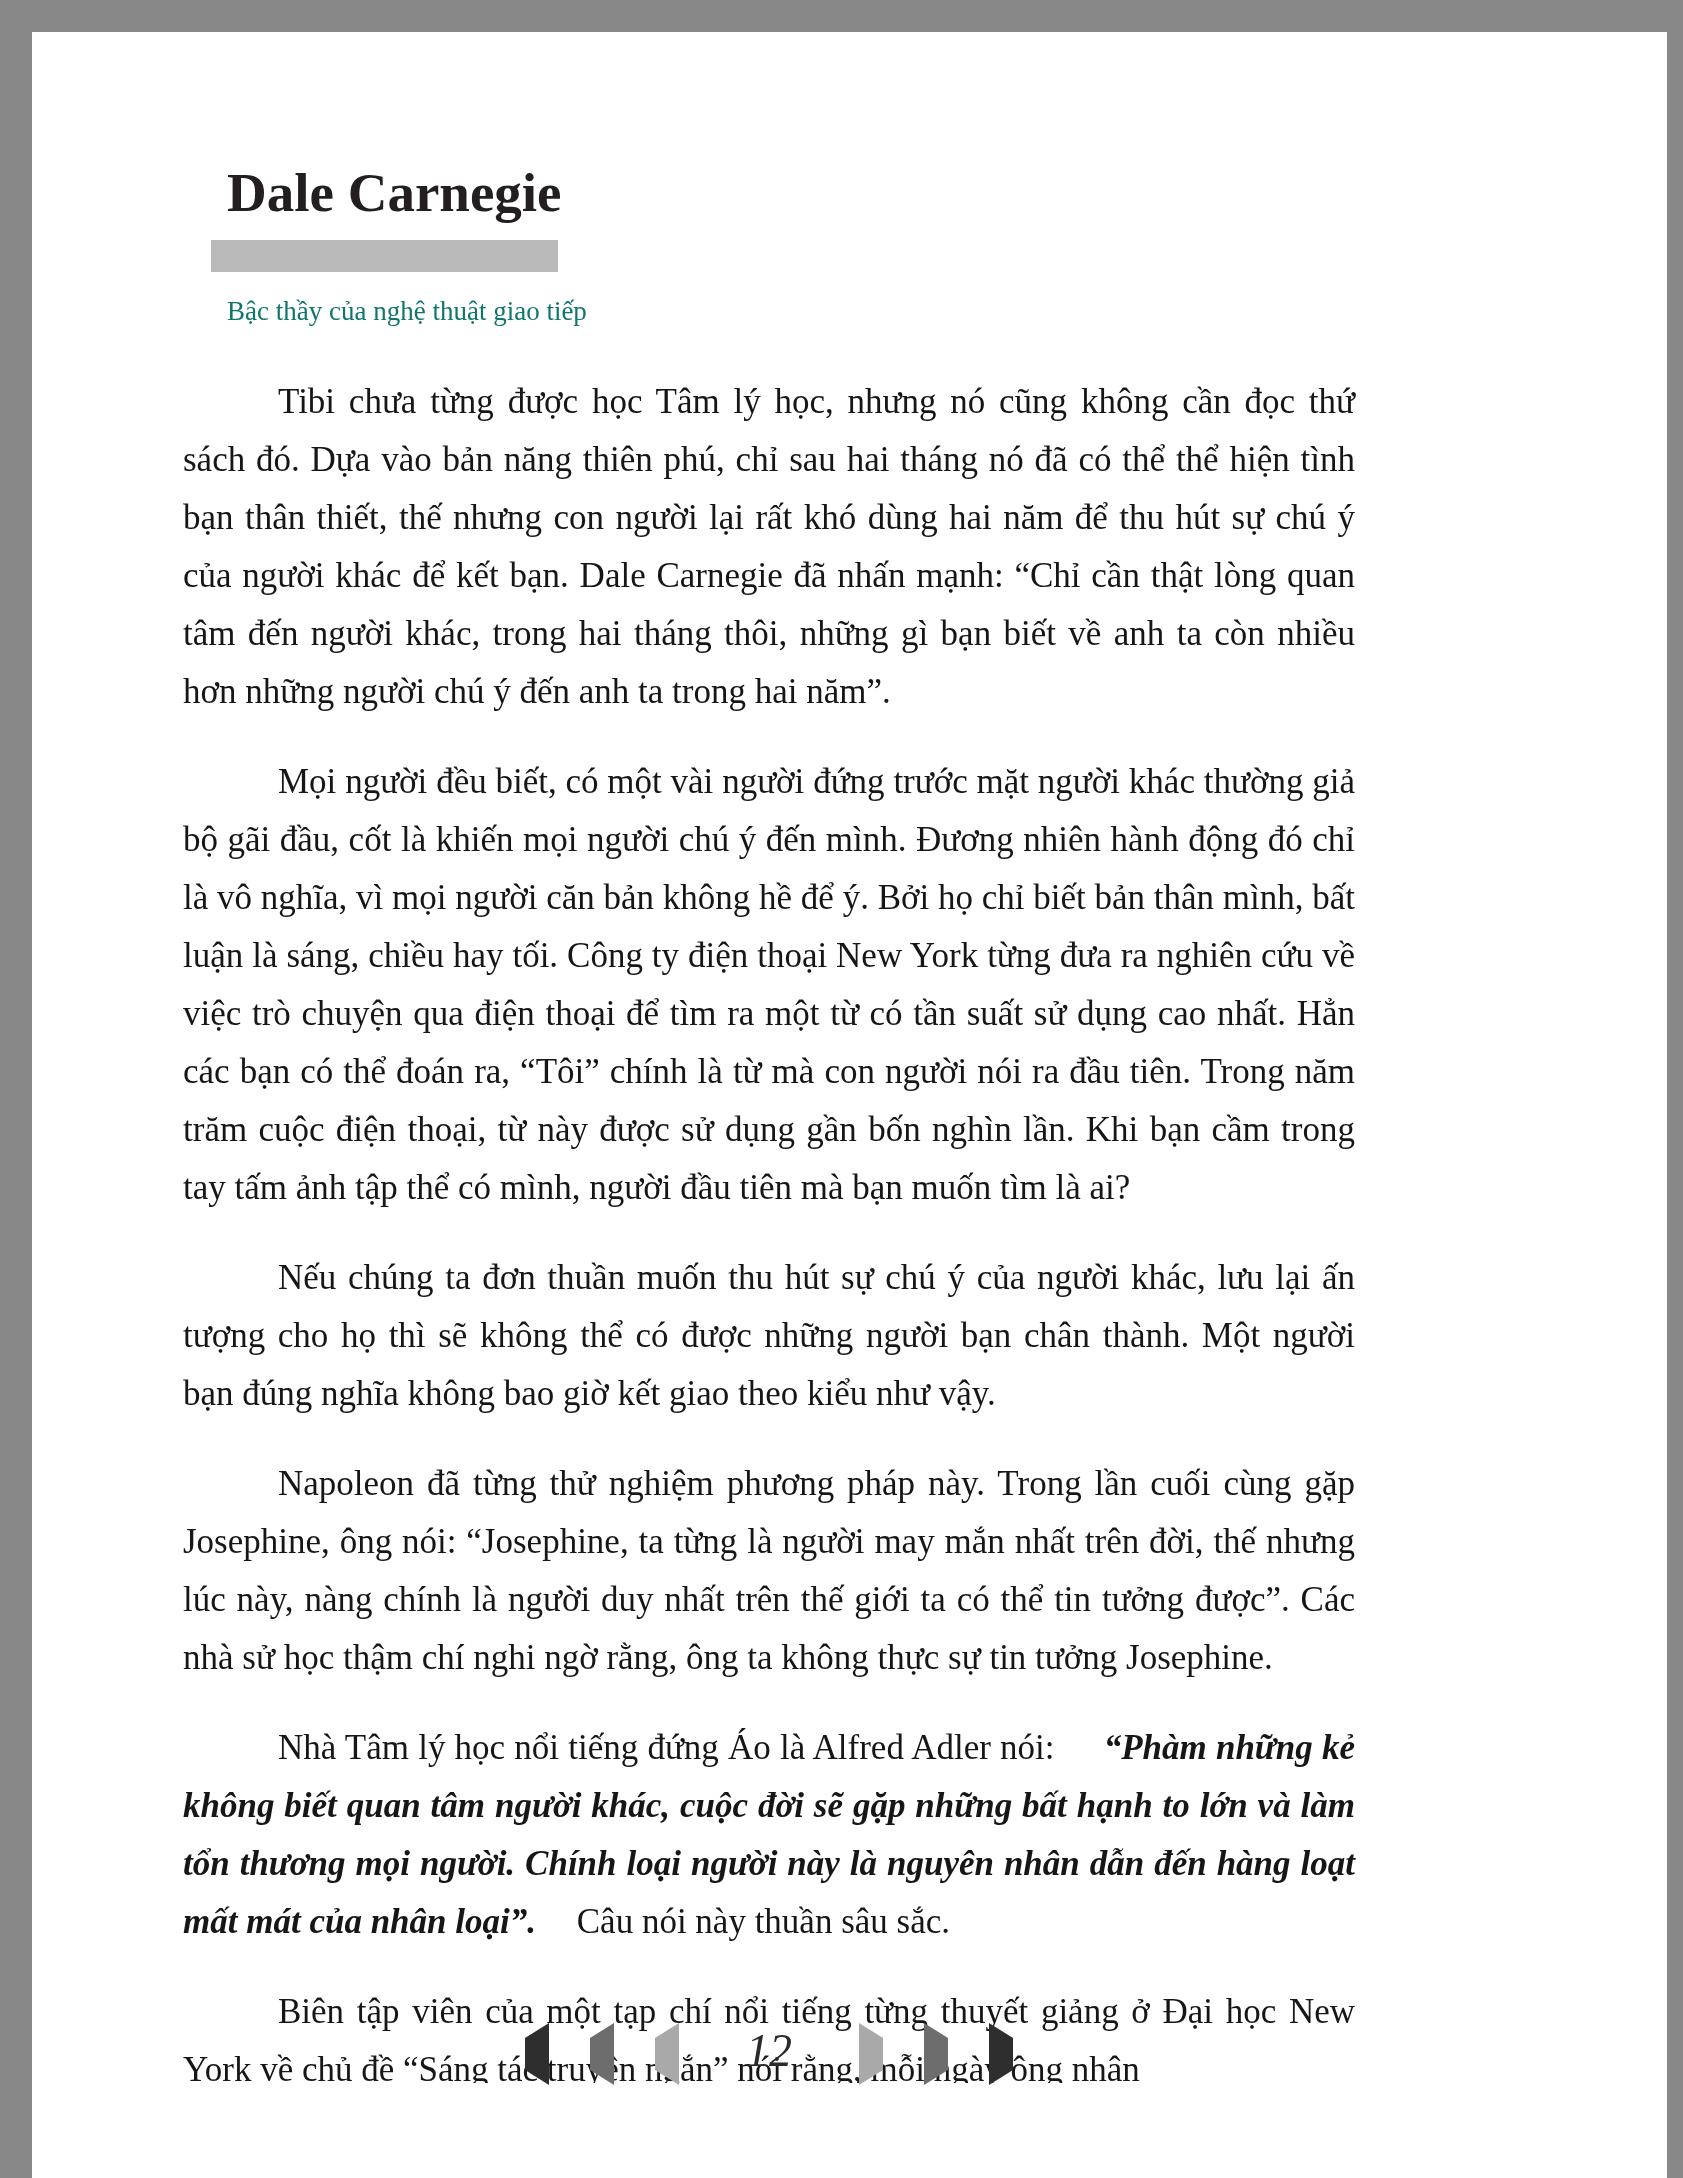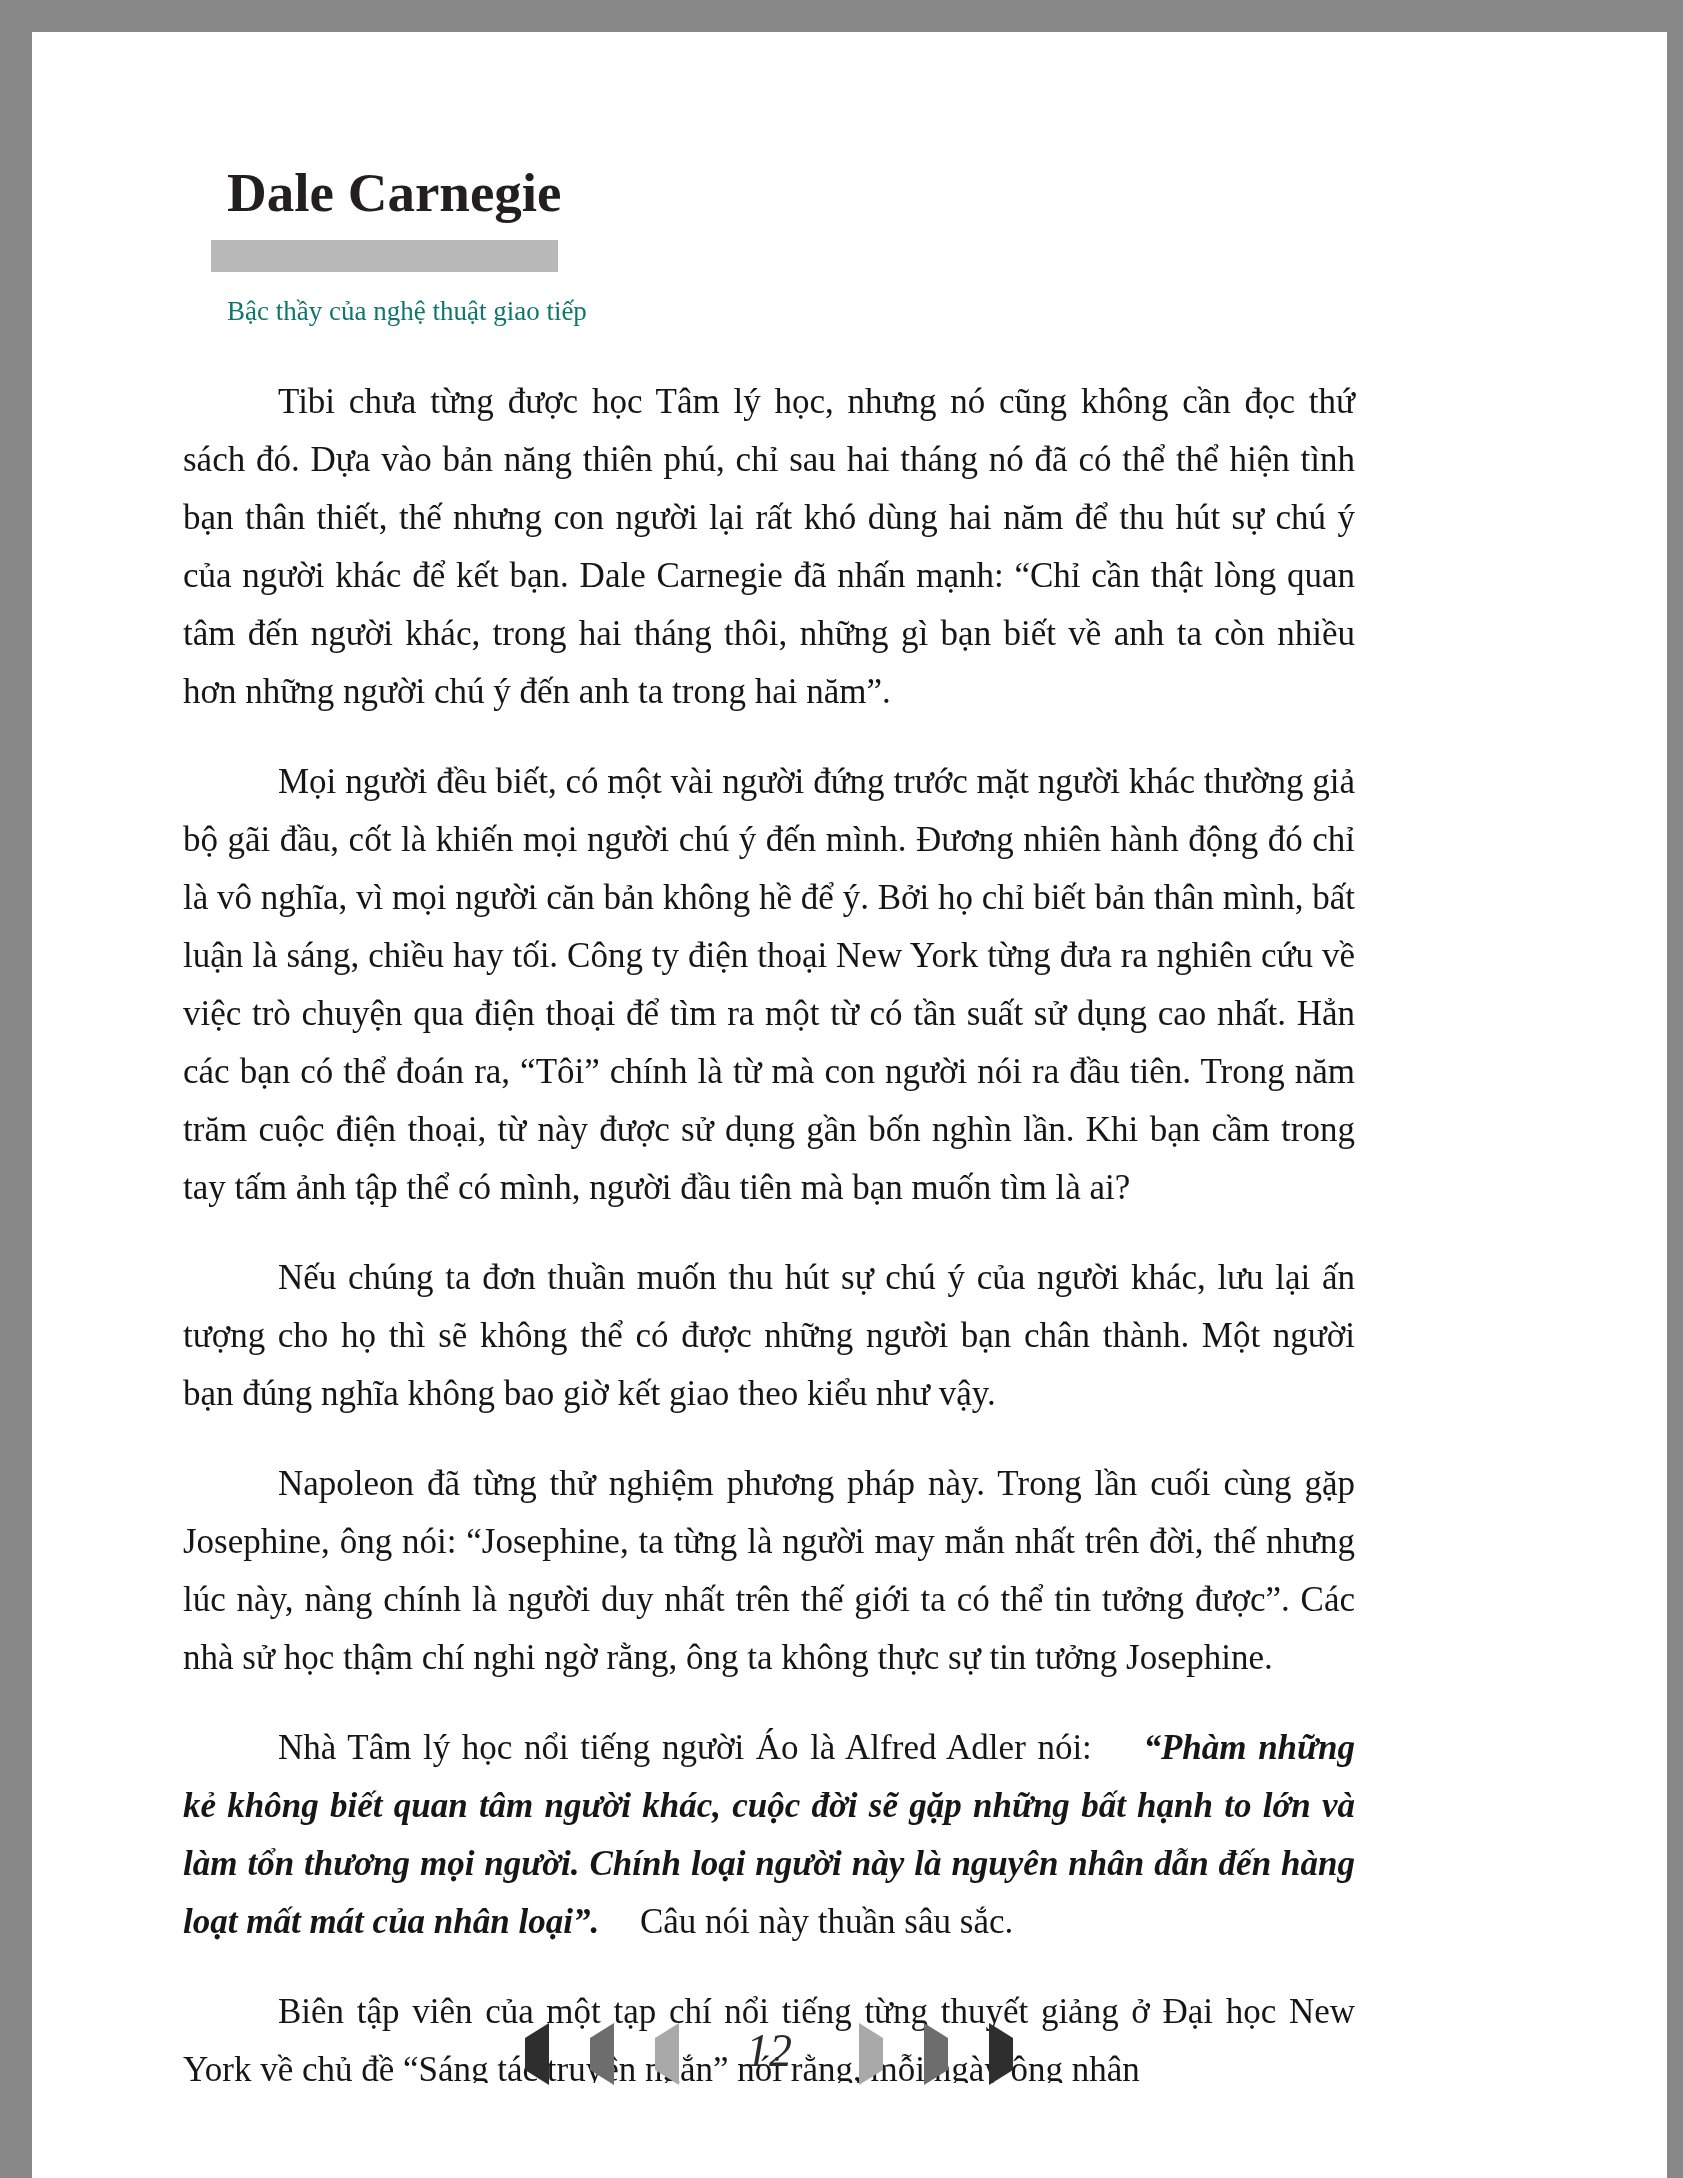--- a/index.html
+++ b/index.html
@@ -104,21 +104,21 @@
     <div class="header-author">Dale Carnegie</div>
     <div class="header-underline"></div>
     <div class="header-tagline">Bậc thầy của nghệ thuật giao tiếp</div>
   </div>
 
   <div class="body-text">
       <p><span>Tibi chưa từng được học Tâm lý học, nhưng nó cũng không cần đọc thứ sách đó. Dựa vào bản năng thiên phú, chỉ sau hai tháng nó đã có thể thể hiện tình bạn thân thiết, thế nhưng con người lại rất khó dùng hai năm để thu hút sự chú ý của người khác để kết bạn. Dale Carnegie đã nhấn mạnh: “Chỉ cần thật lòng quan tâm đến người khác, trong hai tháng thôi, những gì bạn biết về anh ta còn nhiều hơn những người chú ý đến anh ta trong hai năm”.</span></p>
       <p><span>Mọi người đều biết, có một vài người đứng trước mặt người khác thường giả bộ gãi đầu, cốt là khiến mọi người chú ý đến mình. Đương nhiên hành động đó chỉ là vô nghĩa, vì mọi người căn bản không hề để ý. Bởi họ chỉ biết bản thân mình, bất luận là sáng, chiều hay tối. Công ty điện thoại New York từng đưa ra nghiên cứu về việc trò chuyện qua điện thoại để tìm ra một từ có tần suất sử dụng cao nhất. Hẳn các bạn có thể đoán ra, “Tôi” chính là từ mà con người nói ra đầu tiên. Trong năm trăm cuộc điện thoại, từ này được sử dụng gần bốn nghìn lần. Khi bạn cầm trong tay tấm ảnh tập thể có mình, người đầu tiên mà bạn muốn tìm là ai?</span></p>
       <p><span>Nếu chúng ta đơn thuần muốn thu hút sự chú ý của người khác, lưu lại ấn tượng cho họ thì sẽ không thể có được những người bạn chân thành. Một người bạn đúng nghĩa không bao giờ kết giao theo kiểu như vậy.</span></p>
       <p><span>Napoleon đã từng thử nghiệm phương pháp này. Trong lần cuối cùng gặp Josephine, ông nói: “Josephine, ta từng là người may mắn nhất trên đời, thế nhưng lúc này, nàng chính là người duy nhất trên thế giới ta có thể tin tưởng được”. Các nhà sử học thậm chí nghi ngờ rằng, ông ta không thực sự tin tưởng Josephine.</span></p>
-      <p><span>Nhà Tâm lý học nổi tiếng người Áo là Alfred Adler nói: </span><span class="run-bold-italic">“Phàm những kẻ không biết quan tâm người khác, cuộc đời sẽ gặp những bất hạnh to lớn và làm tổn thương mọi người. Chính loại người này là nguyên nhân dẫn đến hàng loạt mất mát của nhân loại”.</span><span> Câu nói này thuần sâu sắc.</span></p>
+      <p><span>Nhà Tâm lý học nổi tiếng đứng Áo là Alfred Adler nói: </span><span class="run-bold-italic">“Phàm những kẻ không biết quan tâm người khác, cuộc đời sẽ gặp những bất hạnh to lớn và làm tổn thương mọi người. Chính loại người này là nguyên nhân dẫn đến hàng loạt mất mát của nhân loại”.</span><span> Câu nói này thuần sâu sắc.</span></p>
       <p><span>Biên tập viên của một tạp chí nổi tiếng từng thuyết giảng ở Đại học New York về chủ đề “Sáng tác truyện ngắn” nói rằng, mỗi ngày ông nhận</span></p>
     </div>
 
   <div class="footer">
     <span class="footer-arrows-left" style="display: inline-flex; gap: 9px;">
         <span class="tri tri-left" style="border-right-color: rgb(46, 46, 46);"></span>
         <span class="tri tri-left" style="border-right-color: rgb(109, 109, 109);"></span>
         <span class="tri tri-left" style="border-right-color: rgb(169, 169, 169);"></span>
       </span>
     <span class="page-number">12</span>

